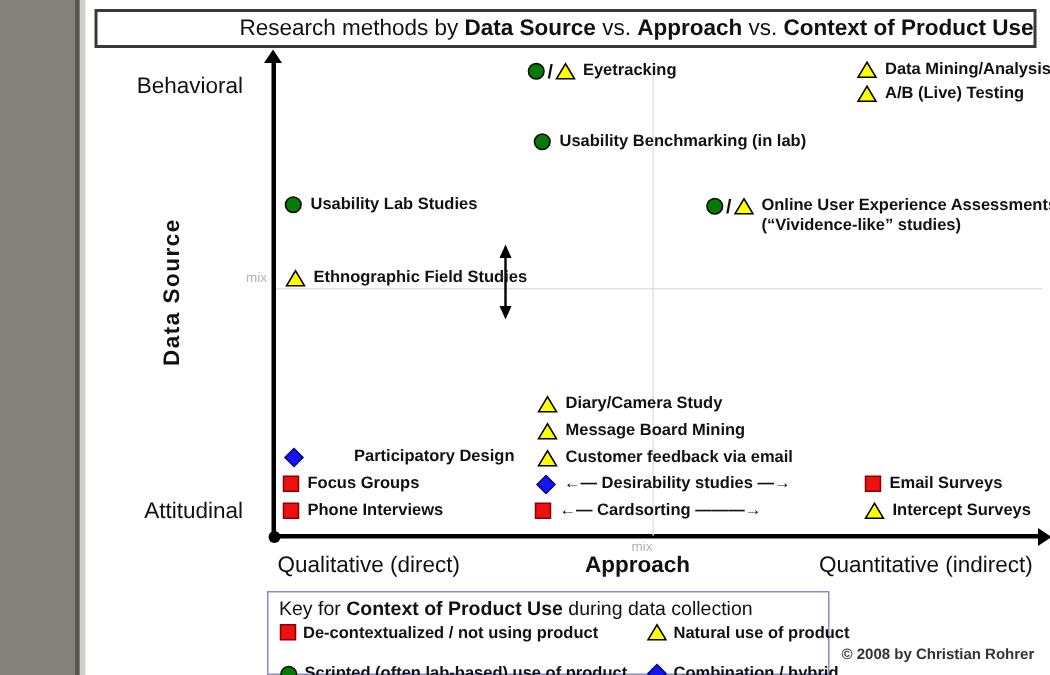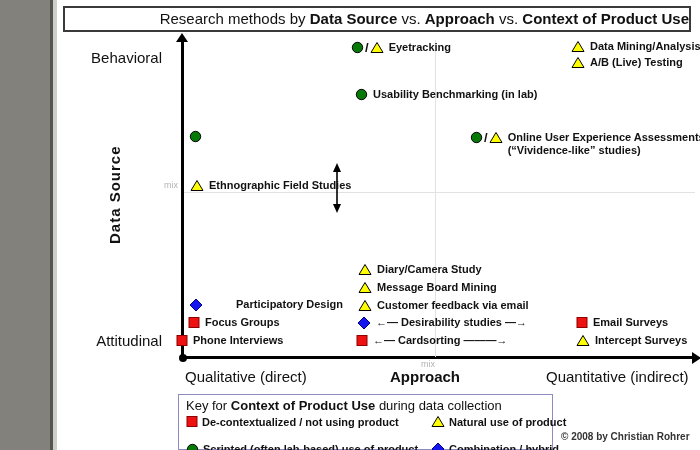--- a/index.html
+++ b/index.html
@@ -105,20 +105,21 @@
       <div class="item" style="left: 355px; top: 88px;">
         <svg width="13" height="13">
           <circle cx="6.5" cy="6.5" r="5.2" fill="#067a06" stroke="#000"></circle>
         </svg>
         <span class="ilabel">Usability Benchmarking (in lab)</span>
       </div>
       <div class="item" style="left: 189px; top: 130px;">
         <svg width="13" height="13">
           <circle cx="6.5" cy="6.5" r="5.2" fill="#067a06" stroke="#000"></circle>
         </svg>
+        <span class="ilabel">Usability Lab Studies</span>
       </div>
       <div class="item" style="left: 470px; top: 131px;">
         <svg width="13" height="13">
           <circle cx="6.5" cy="6.5" r="5.2" fill="#067a06" stroke="#000"></circle>
         </svg>
         <span class="slash">/</span>
         <svg width="14" height="13">
           <polygon points="7,1.5 13,11.5 1,11.5" fill="#ffff00" stroke="#000"></polygon>
         </svg>
         <span class="ilabel">Online User Experience Assessments<br><span class="l2">(“Vividence-like” studies)</span></span>
@@ -164,21 +165,21 @@
           <polygon points="7,1 13,7 7,13 1,7" fill="#1515ee" stroke="#000088"></polygon>
         </svg>
         <span class="ilabel">Participatory Design</span>
       </div>
       <div class="item" style="left: 188px; top: 316px;">
         <svg width="12" height="13">
           <rect x="1" y="1.5" width="10" height="10" fill="#ee1111" stroke="#8b0000"></rect>
         </svg>
         <span class="ilabel">Focus Groups</span>
       </div>
-      <div class="item" style="left: 176px; top: 334px;">
+      <div class="item" style="left: 188px; top: 334px;">
         <svg width="12" height="13">
           <rect x="1" y="1.5" width="10" height="10" fill="#ee1111" stroke="#8b0000"></rect>
         </svg>
         <span class="ilabel">Phone Interviews</span>
       </div>
       <div class="item" style="left: 576px; top: 316px;">
         <svg width="12" height="13">
           <rect x="1" y="1.5" width="10" height="10" fill="#ee1111" stroke="#8b0000"></rect>
         </svg>
         <span class="ilabel">Email Surveys</span>

